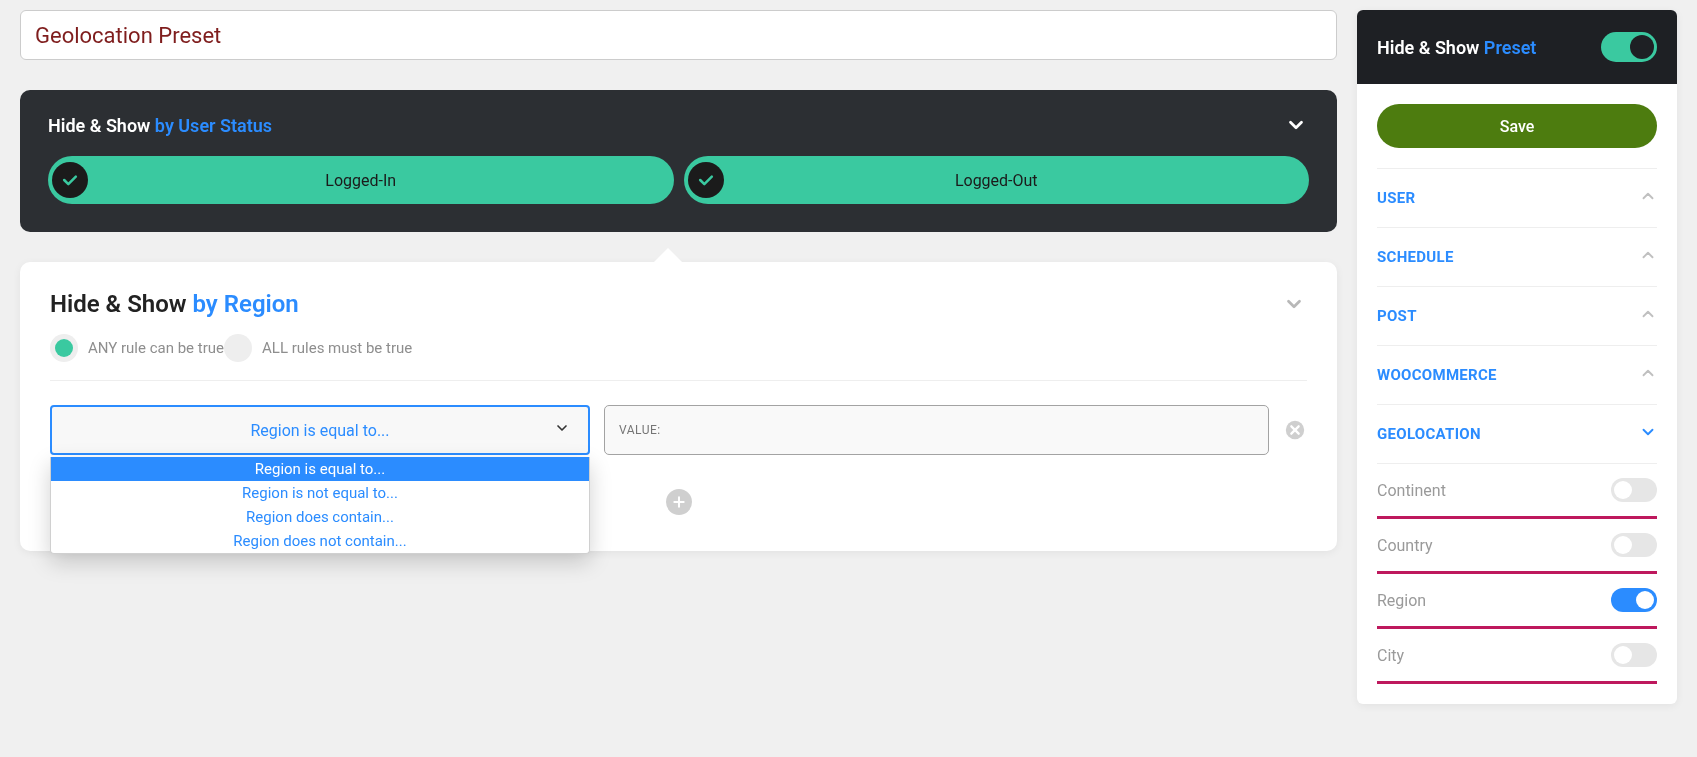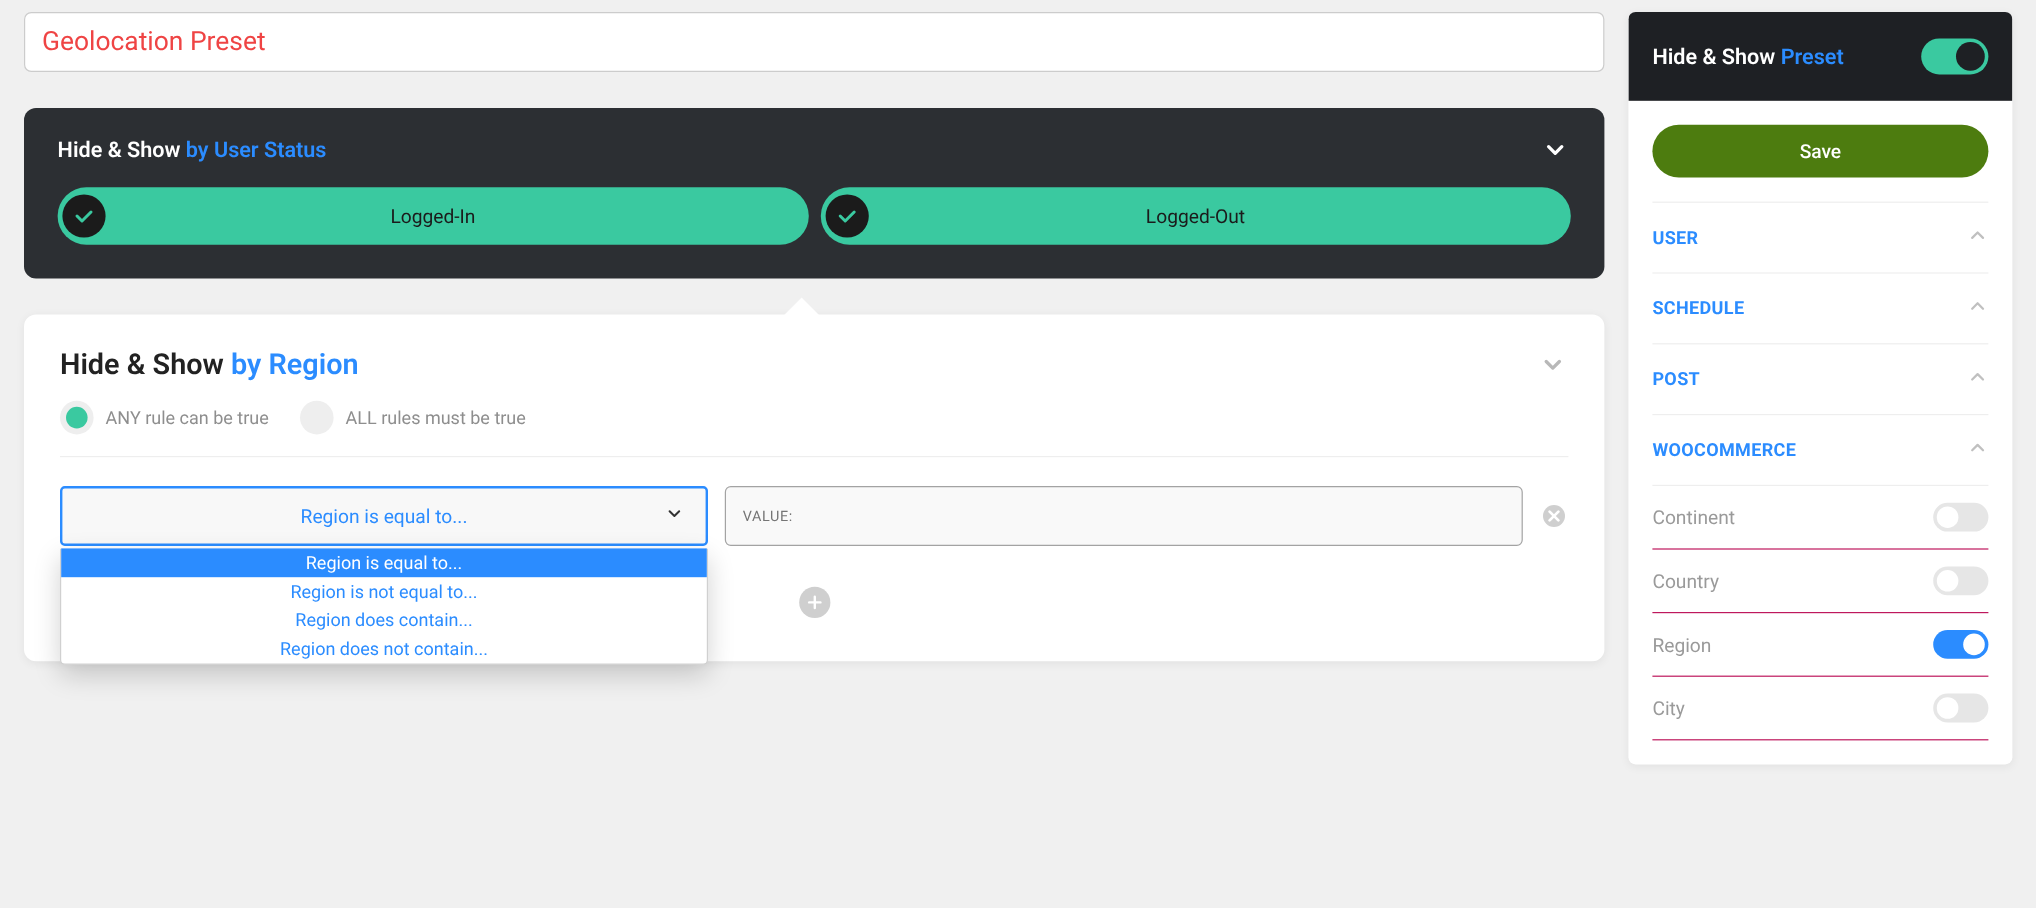--- a/index.html
+++ b/index.html
@@ -3,21 +3,21 @@
 <meta charset="utf-8">
 <style>
   * { box-sizing: border-box; margin: 0; padding: 0; font-family: -apple-system, BlinkMacSystemFont, "Segoe UI", Roboto, Helvetica, Arial, sans-serif; }
   body { background: #f0f0f0; display: flex; gap: 20px; padding: 10px 20px; width: 1697px; }
   .main { flex: 1; display: flex; flex-direction: column; gap: 30px; }
   .sidebar { width: 320px; background: #fff; border-radius: 6px; overflow: hidden; box-shadow: 0 2px 8px rgba(0,0,0,0.06); align-self: flex-start; }
 
   
   .title-input {
     width: 100%; height: 50px; border: 1px solid #ccc; border-radius: 6px;
-    padding: 0 14px; font-size: 22px; color: #ef4444; background: #fff;
+    padding: 0 14px; font-size: 22px; color: #7f1d1d; background: #fff;
   }
 
   
   .panel-dark {
     background: #2c2f33; border-radius: 10px; padding: 22px 28px 28px 28px;
     color: #fff; position: relative;
   }
   .panel-dark .panel-header { display:flex; justify-content:space-between; align-items:center; margin-bottom:18px; }
   .panel-dark .panel-title { font-size: 18px; font-weight: 600; }
   .panel-dark .panel-title .accent { color: #2b8cff; font-weight: 600; }
@@ -47,21 +47,21 @@
   .panel-light .panel-title { font-size: 24px; font-weight: 600; color:#222; }
   .panel-light .panel-title .accent { color:#2b8cff; }
   .panel-light .chevron svg { stroke:#b8b8b8; }
 
   .pointer {
     position:absolute; top:-14px; left:48%; width:0; height:0;
     border-left: 16px solid transparent; border-right: 16px solid transparent;
     border-bottom: 16px solid #fff;
   }
 
-  .rule-mode { display:flex; gap: 26px; align-items:flex-end; margin-bottom: 18px; }
+  .rule-mode { display:flex; align-items:flex-end; margin-bottom: 18px; }
   .rule-mode .opt { display:flex; align-items:center; gap:10px; color:#8e8e8e; font-size:15px; cursor:pointer;}
   .rule-mode .radio {
     width:28px; height:28px; border-radius:50%; background:#eee;
     display:flex; align-items:center; justify-content:center;
   }
   .rule-mode .radio.active::after {
     content:""; width:18px; height:18px; background:#3ac9a0; border-radius:50%;
   }
 
   .divider { height:1px; background:#eee; margin: 4px 0 24px 0; }
@@ -130,21 +130,21 @@
   .side-section {
     display:flex; align-items:center; justify-content:space-between;
     padding: 18px 0; border-bottom:1px solid #eee; cursor:pointer;
   }
   .side-section .sec-title { font-size:15px; font-weight:700; color:#2b8cff; letter-spacing:0.3px; }
   .side-chevron svg { stroke:#c0c0c0; }
   .side-section.open .side-chevron svg { stroke:#2b8cff; }
 
   .side-subitem {
     display:flex; align-items:center; justify-content:space-between;
-    padding: 14px 0; border-bottom:1px solid #be185d;
+    padding: 14px 0; border-bottom:3px solid #be185d;
   }
   .side-subitem .sub-label { font-size:16px; color:#9a9a9a; }
   .mini-switch {
     position:relative; width:46px; height:24px; border-radius:999px; cursor:pointer;
   }
   .mini-switch.off { background:#e6e6e6; }
   .mini-switch.on { background:#2b8cff; }
   .mini-switch .mknob {
     position:absolute; top:3px; width:18px; height:18px; border-radius:50%; background:#fff;
   }
@@ -296,20 +296,28 @@
 
     <div class="side-section">
       <span class="sec-title">WOOCOMMERCE</span>
       <span class="side-chevron">
         <svg width="18" height="18" viewBox="0 0 24 24" fill="none" stroke-width="2.5" stroke-linecap="round" stroke-linejoin="round">
             <polyline points="6 15 12 9 18 15"></polyline>
           </svg>
       </span>
     </div>
 
+    <div class="side-section open">
+      <span class="sec-title">GEOLOCATION</span>
+      <span class="side-chevron">
+        <svg width="18" height="18" viewBox="0 0 24 24" fill="none" stroke-width="2.5" stroke-linecap="round" stroke-linejoin="round">
+            <polyline points="6 9 12 15 18 9"></polyline>
+          </svg>
+      </span>
+    </div>
 
     <div class="side-subitem">
       <span class="sub-label">Continent</span>
       <div class="mini-switch off">
           <div class="mknob"></div>
         </div>
     </div>
     <div class="side-subitem">
       <span class="sub-label">Country</span>
       <div class="mini-switch off">

